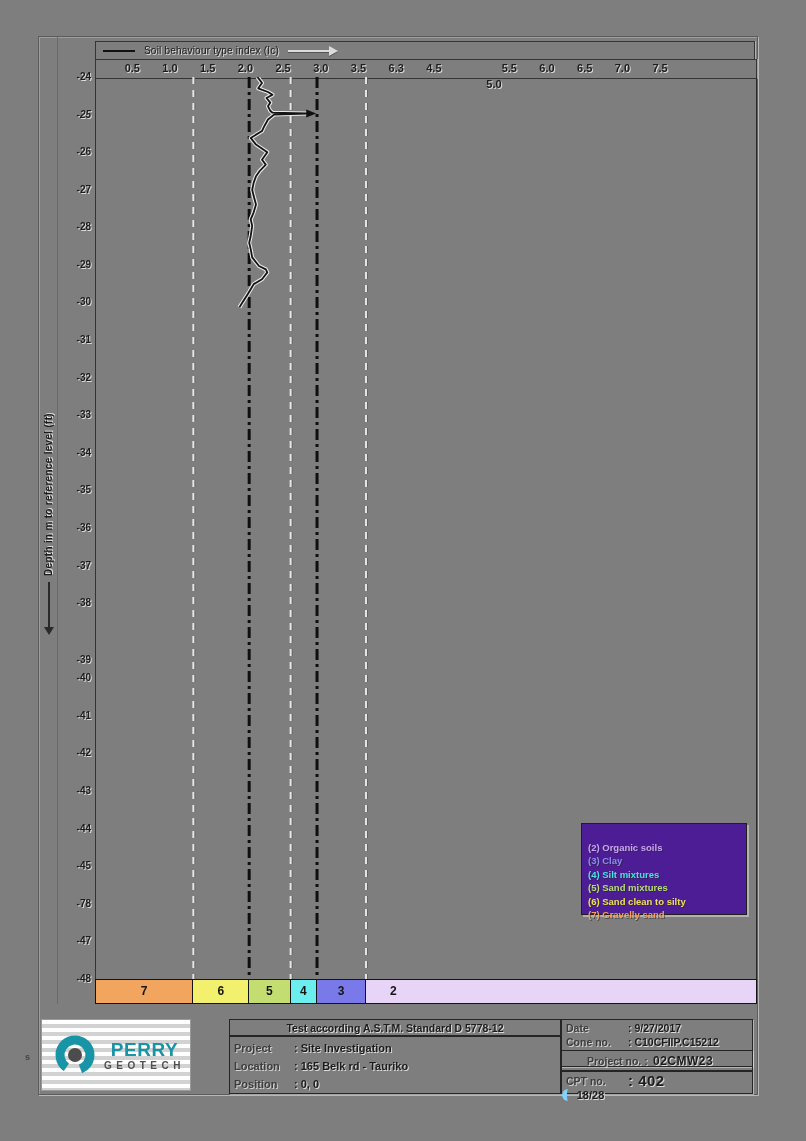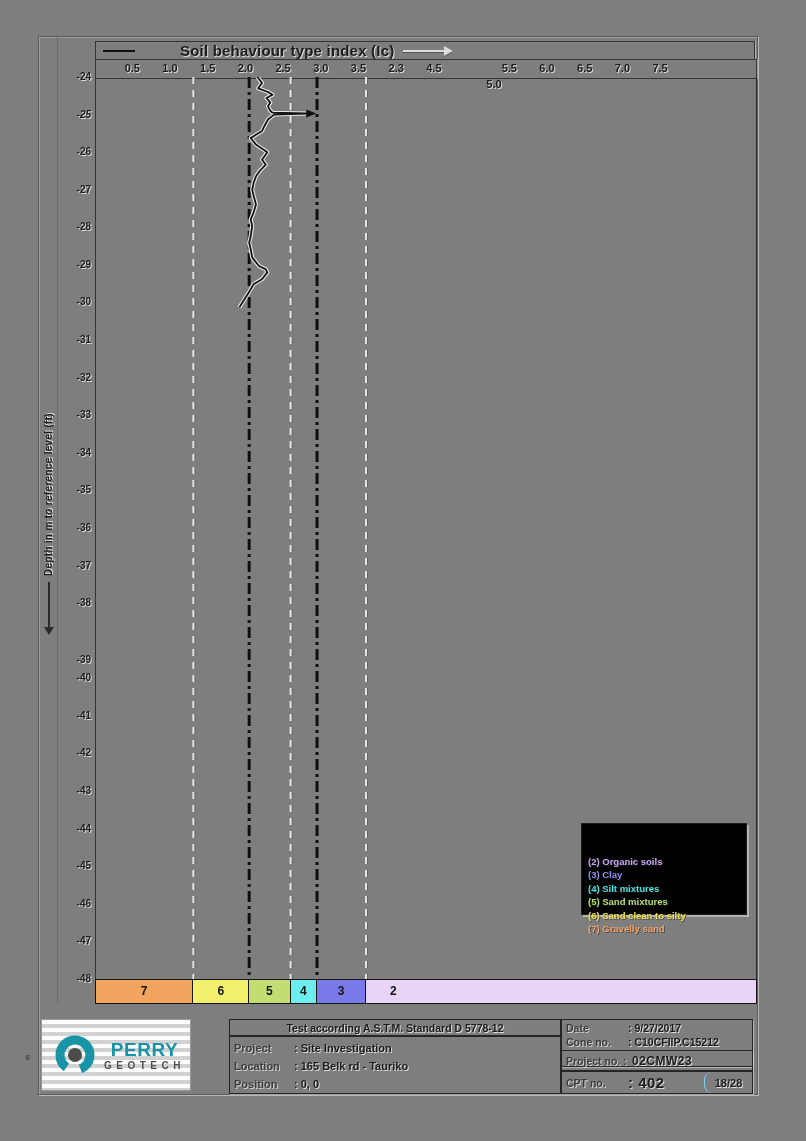--- a/index.html
+++ b/index.html
@@ -37,21 +37,21 @@
   .dlab{position:absolute;right:4px;width:30px;text-align:right;font-size:10px;font-weight:700;line-height:14px;}
 
   
   .band-title{
     position:absolute;left:56px;top:4px;width:660px;height:18px;
     border:1px solid #353535;border-bottom:none;
     box-shadow:1px 0 0 rgba(255,255,255,.4);
     display:flex;align-items:center;gap:9px;padding-left:7px;box-sizing:border-box;
   }
   .sampleline{width:32px;height:2px;background:#111;flex:none;}
-  .xtitle{font-size:15px;font-weight:700;letter-spacing:.2px;margin-left:36px;}
+  .xtitle{font-size:10px;font-weight:400;letter-spacing:.2px;}
   .xarrow{width:42px;height:2px;background:#dcdcdc;position:relative;flex:none;box-shadow:0 1px 0 #555;}
   .xarrow::after{
     content:"";position:absolute;right:-8px;top:-4px;
     border-left:9px solid #dcdcdc;border-top:5px solid transparent;border-bottom:5px solid transparent;
     filter:drop-shadow(0 1px 0 #555);
   }
   .band-ticks{
     position:absolute;left:56px;top:22px;width:660px;height:18px;
     border:1px solid #353535;box-sizing:content-box;
     box-shadow:1px 0 0 rgba(255,255,255,.4);
@@ -72,23 +72,23 @@
   .zone{position:absolute;top:0;height:23px;border-right:1px solid #141414;box-sizing:border-box;}
   .zone:last-child{border-right:none;}
   .zone span{
     position:absolute;top:4px;font-size:12px;font-weight:700;color:#141414;width:100%;text-align:center;
   }
   .zone span.leftlab{width:auto;left:24px;text-align:left;}
 
   
   .legend-box{
     position:absolute;left:542px;top:786px;width:166px;height:92px;
-    border:1px solid #1e1e1e;background:#000000;
+    border:1px solid #1e1e1e;background:#4c1d95;
     box-shadow:2px 2px 0 rgba(220,220,220,.55);
-    padding:31px 0 0 6px;box-sizing:border-box;
+    padding:17px 0 0 6px;box-sizing:border-box;
   }
   .litem{font-size:9.5px;font-weight:700;line-height:13.4px;white-space:nowrap;text-shadow:1px 1px 0 rgba(40,40,40,.55);}
 
   
   .logo-box{
     position:absolute;left:2px;top:982px;width:150px;height:72px;
     background:repeating-linear-gradient(180deg,#ffffff 0 4px,#d2d2d2 4px 8px);
     border:1px solid #9a9a9a;display:flex;align-items:center;padding-left:10px;box-sizing:border-box;gap:6px;
   }
   .logo-name{color:#1794a6;font-size:19px;font-weight:800;letter-spacing:.5px;line-height:20px;text-align:center;}
@@ -97,26 +97,26 @@
   .std-cell{left:190px;top:982px;width:332px;height:17px;text-align:center;font-size:10.5px;font-weight:700;line-height:16px;}
   .mid-cell{left:190px;top:999px;width:332px;height:58px;padding:2px 0 0 4px;}
   .mrow{font-size:11px;font-weight:700;line-height:18px;white-space:nowrap;}
   .mrow .lb{display:inline-block;width:60px;}
   .r1{left:522px;top:982px;width:192px;height:48px;padding:1px 0 0 4px;}
   .r2{left:522px;top:1013px;width:192px;height:21px;padding:0 0 0 4px;}
   .r3{left:522px;top:1034px;width:192px;height:23px;}
   .rrow{font-size:10.5px;font-weight:700;line-height:14px;white-space:nowrap;}
   .rrow .lb{display:inline-block;width:62px;}
   .bigval{font-size:12px;font-weight:800;letter-spacing:.5px;}
-  .r2 .inner{display:flex;align-items:center;height:100%;}
+  .r2 .inner{display:flex;align-items:center;height:100%;margin-left:21px;}
   .r2 .lb{display:inline-block;width:66px;font-size:10.5px;font-weight:700;}
-  .r3 .inner{display:flex;height:100%;}
+  .r3 .inner{display:flex;height:100%;flex-direction:column;}
   .cpt-left{flex:1;display:flex;align-items:center;padding-left:4px;}
   .cpt-left .lb{display:inline-block;width:62px;font-size:10.5px;font-weight:700;}
-  .page-cell{width:47px;border-left:1px solid #7dd3fc;display:flex;align-items:center;justify-content:center;font-size:11px;font-weight:700;border-radius:8px;}
+  .page-cell{width:47px;border-left:5px solid #7dd3fc;display:flex;align-items:center;justify-content:center;font-size:11px;font-weight:700;border-radius:8px;}
   .side-note{position:absolute;left:25px;top:1052px;font-size:9px;font-weight:700;color:#454545;}
 </style>
 </head>
 <body>
 
 <div class="sheet">
 
   <div class="axis-strip">
     <span class="ylab emb">
       <span class="yarrow"></span>
@@ -140,40 +140,40 @@
       <div class="dlab emb" style="top: 483.996px;">-36</div>
       <div class="dlab emb" style="top: 521.579px;">-37</div>
       <div class="dlab emb" style="top: 559.162px;">-38</div>
       <div class="dlab emb" style="top: 616px;">-39</div>
       <div class="dlab emb" style="top: 634.328px;">-40</div>
       <div class="dlab emb" style="top: 671.911px;">-41</div>
       <div class="dlab emb" style="top: 709.494px;">-42</div>
       <div class="dlab emb" style="top: 747.077px;">-43</div>
       <div class="dlab emb" style="top: 784.66px;">-44</div>
       <div class="dlab emb" style="top: 822.243px;">-45</div>
-      <div class="dlab emb" style="top: 859.826px;">-46</div>
+      <div class="dlab emb" style="top: 859.826px;">-78</div>
       <div class="dlab emb" style="top: 897.409px;">-47</div>
       <div class="dlab emb" style="top: 934.992px;">-48</div>
     </div>
 
   <div class="band-title">
     <span class="sampleline"></span>
     <span class="xtitle emb">Soil behaviour type index (Ic)</span>
     <span class="xarrow"></span>
   </div>
 
   <div class="band-ticks" id="xTicks">
       <span class="xtick emb" style="left: 36.3px;">0.5</span>
       <span class="xtick emb" style="left: 74px;">1.0</span>
       <span class="xtick emb" style="left: 111.7px;">1.5</span>
       <span class="xtick emb" style="left: 149.4px;">2.0</span>
       <span class="xtick emb" style="left: 187.1px;">2.5</span>
       <span class="xtick emb" style="left: 224.8px;">3.0</span>
       <span class="xtick emb" style="left: 262.5px;">3.5</span>
-      <span class="xtick emb" style="left: 300.2px;">2.3</span>
+      <span class="xtick emb" style="left: 300.2px;">6.3</span>
       <span class="xtick emb" style="left: 337.9px;">4.5</span>
       <span class="xtick emb" style="left: 398px; margin-top: 16px;">5.0</span>
       <span class="xtick emb" style="left: 413.3px;">5.5</span>
       <span class="xtick emb" style="left: 451px;">6.0</span>
       <span class="xtick emb" style="left: 488.7px;">6.5</span>
       <span class="xtick emb" style="left: 526.4px;">7.0</span>
       <span class="xtick emb" style="left: 564.1px;">7.5</span>
     </div>
 
   <div class="chart-box">

